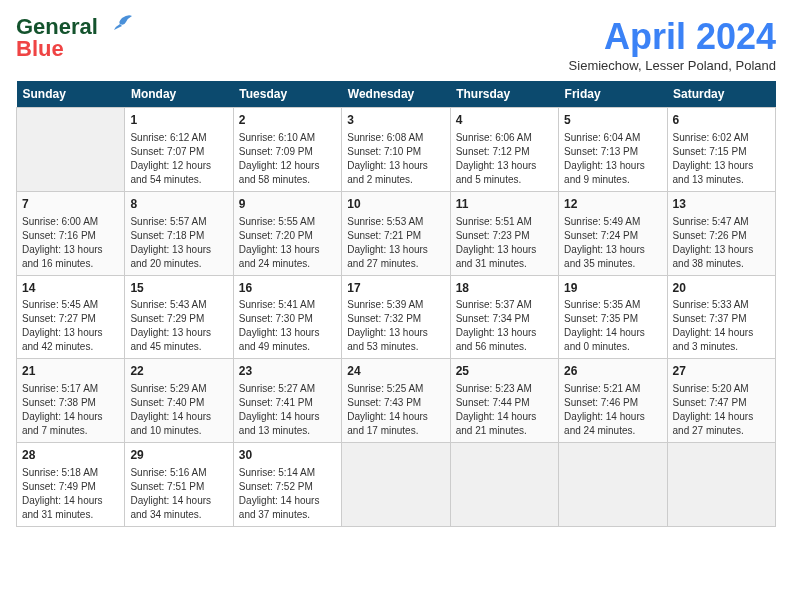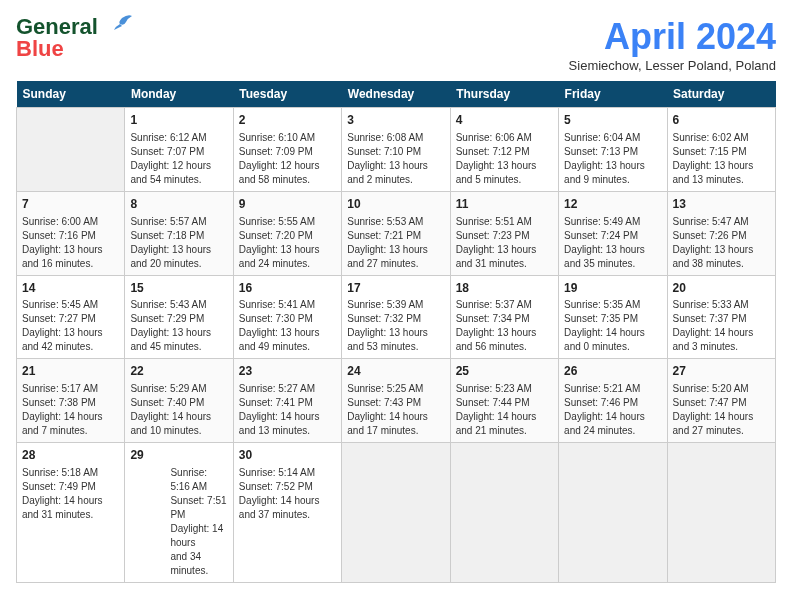--- a/index.html
+++ b/index.html
@@ -323,21 +323,21 @@
       <tr>
         <td>
           <span class="day-num">28</span>
           <div class="cell-info" style="white-space: pre-line;">Sunrise: 5:18 AM
 Sunset: 7:49 PM
 Daylight: 14 hours
 and 31 minutes.</div>
         </td>
         <td>
           <span class="day-num">29</span>
-          <div class="cell-info" style="white-space: pre-line; margin-left: 40px;">Sunrise: 5:16 AM
+          <div class="cell-info" style="white-space: pre-line;">Sunrise: 5:16 AM
 Sunset: 7:51 PM
 Daylight: 14 hours
 and 34 minutes.</div>
         </td>
         <td>
           <span class="day-num">30</span>
           <div class="cell-info" style="white-space: pre-line;">Sunrise: 5:14 AM
 Sunset: 7:52 PM
 Daylight: 14 hours
 and 37 minutes.</div>

